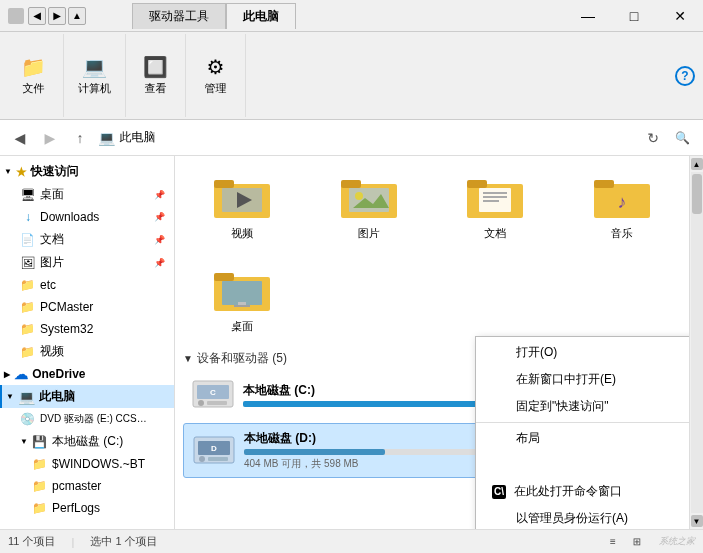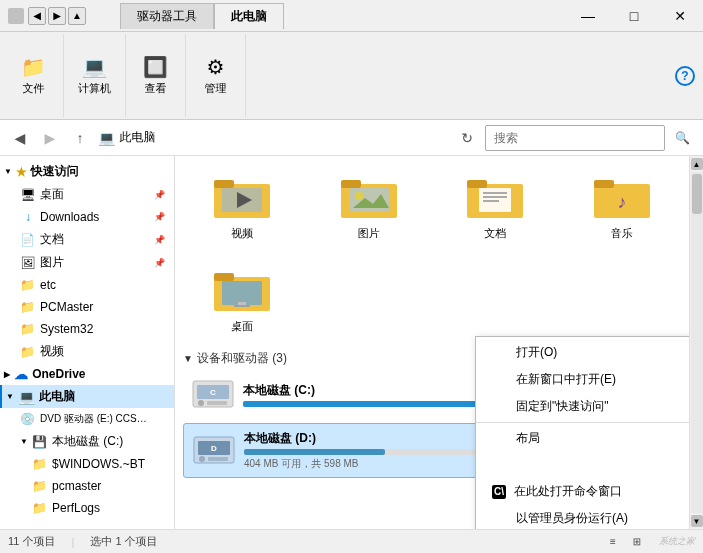--- a/index.html
+++ b/index.html
@@ -4,21 +4,21 @@
   <style>
     * { margin: 0; padding: 0; box-sizing: border-box; }
     body { width: 703px; height: 553px; overflow: hidden; font-family: 'Segoe UI', sans-serif; font-size: 12px; background: #fff; }
 
     
     .title-bar { height: 32px; background: #f0f0f0; display: flex; align-items: center; border-bottom: 1px solid #ccc; }
     .title-bar-left { display: flex; align-items: center; padding: 0 8px; gap: 4px; }
     .title-bar-icon { width: 16px; height: 16px; background: #c0c0c0; border-radius: 2px; }
     .title-bar-btn-group { display: flex; gap: 2px; }
     .tb-btn { width: 18px; height: 18px; border: 1px solid #aaa; background: #e8e8e8; border-radius: 2px; cursor: pointer; display: flex; align-items: center; justify-content: center; font-size: 10px; }
-    .title-tabs { display: flex; margin-left: 30px; }
+    .title-tabs { display: flex; margin-left: 42px; }
     .title-tab { padding: 4px 16px; background: #dcdcdc; border: 1px solid #bbb; border-bottom: none; font-size: 12px; cursor: pointer; }
     .title-tab.active { background: #f0f0f0; font-weight: bold; }
     .title-bar-right { margin-left: auto; display: flex; }
     .win-btn { width: 46px; height: 32px; display: flex; align-items: center; justify-content: center; font-size: 14px; cursor: pointer; border: none; background: transparent; }
 
     
     .ribbon { height: 88px; background: #f0f0f0; border-bottom: 1px solid #ccc; display: flex; align-items: stretch; padding: 2px 4px; }
     .ribbon-section { display: flex; flex-direction: column; align-items: center; border-right: 1px solid #ddd; padding: 4px 8px; min-width: 60px; }
     .ribbon-buttons { display: flex; gap: 4px; flex: 1; align-items: center; }
     .ribbon-btn { display: flex; flex-direction: column; align-items: center; justify-content: center; padding: 4px 6px; cursor: pointer; border-radius: 3px; min-width: 40px; font-size: 11px; }
@@ -144,21 +144,20 @@
 
 <div class="address-bar">
   <div class="nav-btn">◀</div>
   <div class="nav-btn" style="opacity:0.4;">▶</div>
   <div class="nav-btn">↑</div>
   <div style="display:flex;align-items:center;gap:4px;flex:1;">
     <span style="font-size:14px;">💻</span>
     <span style="font-size:12px;">此电脑</span>
   </div>
   <div class="nav-btn">↻</div>
-  <input class="search-box" type="text" placeholder="搜索" style="">
   <div class="nav-btn" style="font-size:12px;">🔍</div>
 </div>
 
 <div class="main">
 
   <div class="sidebar">
 
     <div class="sidebar-section">
       <span style="font-size:8px;">▼</span>
       <span style="color:#d4a000;">★</span>
@@ -290,21 +289,21 @@
           <rect x="10" y="16" width="40" height="24" rx="1" fill="#70a8d0" opacity="0.8"></rect>
           <rect x="26" y="37" width="8" height="4" fill="#c0c0c0"></rect>
           <rect x="22" y="40" width="16" height="2" fill="#a0a0a0"></rect>
         </svg>
         <span class="folder-label">桌面</span>
       </div>
     </div>
 
     <div class="section-title">
       <span class="arrow">▼</span>
-      <span>设备和驱动器 (3)</span>
+      <span>设备和驱动器 (5)</span>
     </div>
 
     <div class="drive-item">
       <svg width="44" height="36">
         <rect x="2" y="4" width="40" height="26" rx="2" fill="#e0e0e0" stroke="#bbb" stroke-width="1"></rect>
         <rect x="6" y="8" width="32" height="14" rx="1" fill="#a0b8d0"></rect>
         <circle cx="10" cy="26" r="3" fill="#aaa"></circle>
         <rect x="16" y="24" width="20" height="4" rx="1" fill="#c0c0c0"></rect>
         <text x="22" y="18" text-anchor="middle" font-size="8" fill="#fff" font-weight="bold">C</text>
       </svg>

